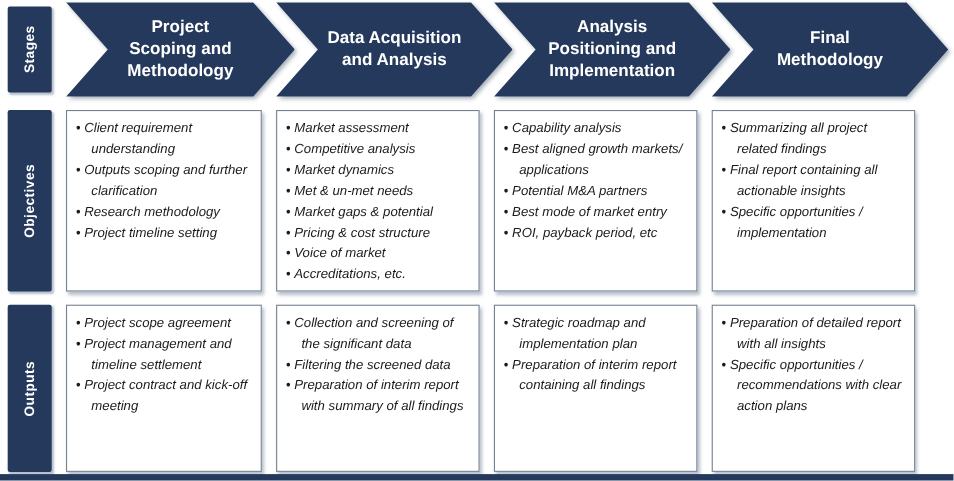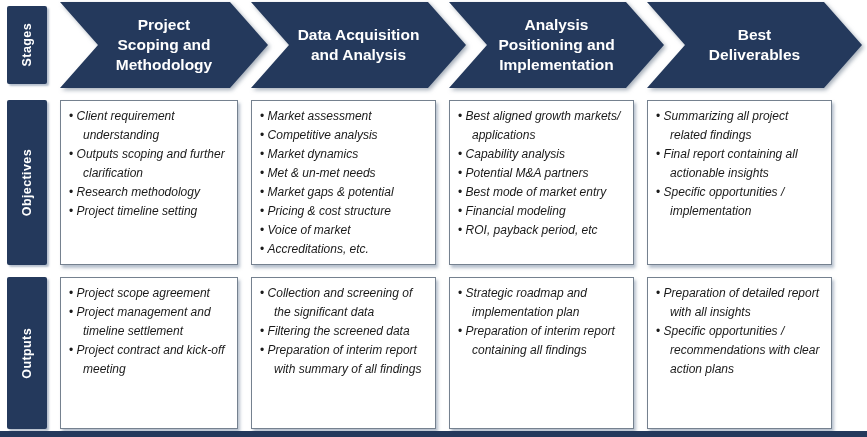--- a/index.html
+++ b/index.html
@@ -102,21 +102,21 @@
         <span class="stage-label">Data Acquisition and Analysis</span>
       </div>
     </div>
     <div class="chev-wrap">
       <div class="chevron">
         <span class="stage-label">Analysis Positioning and Implementation</span>
       </div>
     </div>
     <div class="chev-wrap">
       <div class="chevron">
-        <span class="stage-label">Best Deliverables</span>
+        <span class="stage-label">Final Methodology</span>
       </div>
     </div>
 
     <div class="vlabel">
       <span>Objectives</span>
     </div>
     <div class="box">
       <ul>
           <li>Client requirement understanding</li>
           <li>Outputs scoping and further clarification</li>
@@ -131,25 +131,24 @@
           <li>Market dynamics</li>
           <li>Met &amp; un-met needs</li>
           <li>Market gaps &amp; potential</li>
           <li>Pricing &amp; cost structure</li>
           <li>Voice of market</li>
           <li>Accreditations, etc.</li>
         </ul>
     </div>
     <div class="box">
       <ul>
+          <li>Capability analysis</li>
           <li>Best aligned growth markets/ applications</li>
-          <li>Capability analysis</li>
           <li>Potential M&amp;A partners</li>
           <li>Best mode of market entry</li>
-          <li>Financial modeling</li>
           <li>ROI, payback period, etc</li>
         </ul>
     </div>
     <div class="box">
       <ul>
           <li>Summarizing all project related findings</li>
           <li>Final report containing all actionable insights</li>
           <li>Specific opportunities / implementation</li>
         </ul>
     </div>

